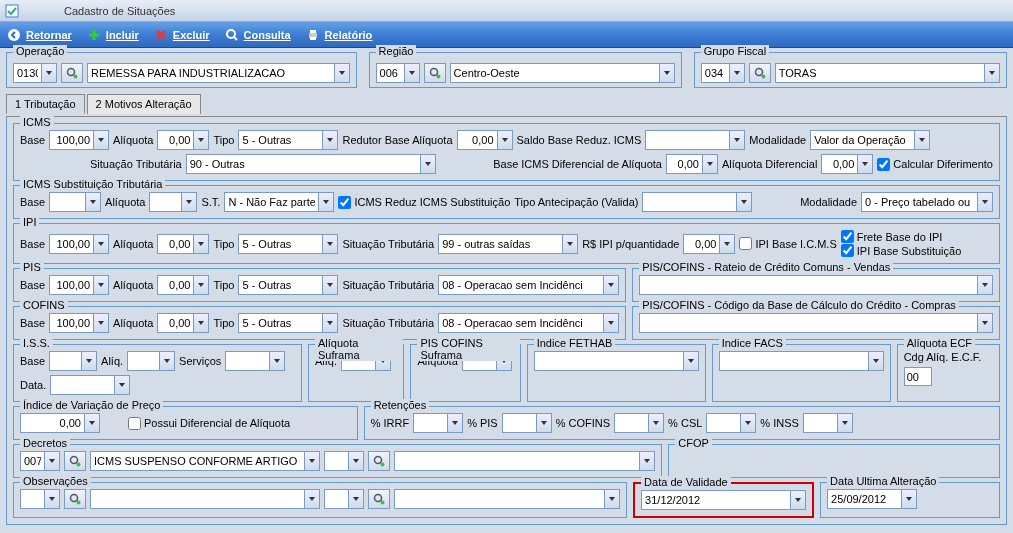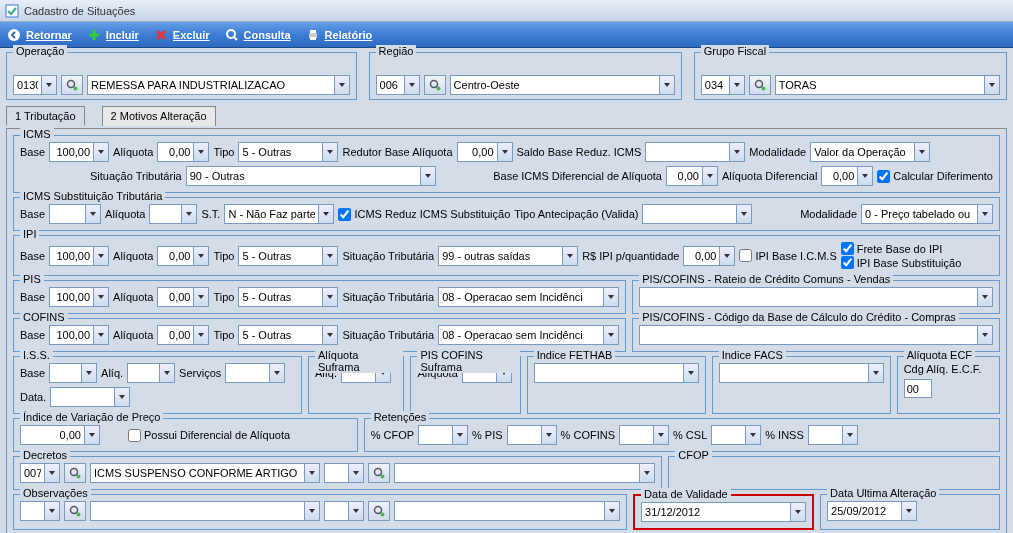--- a/index.html
+++ b/index.html
@@ -1,33 +1,33 @@
 <!DOCTYPE html>
 <html><head>
 <meta charset="utf-8">
 <style>
 * { box-sizing: border-box; margin: 0; padding: 0; font-family: Tahoma, Arial, sans-serif; font-size: 11px; }
 body { background: #d4dce8; width: 1013px; height: 533px; overflow: hidden; }
 
-.title-bar { background: linear-gradient(to bottom, #e8eef8, #c5d3e8); height: 22px; display: flex; align-items: center; padding: 0 4px; border-bottom: 1px solid #9ab; }
+.title-bar { background: linear-gradient(to bottom, #e8eef8, #c5d3e8); height: 22px; display: flex; align-items: center; padding: 0 4px; border-bottom: 1px solid #9ab; gap: 40px; }
 .title-bar .icon { width: 16px; height: 16px; margin-right: 4px; display: inline-flex; align-items: center; justify-content: center; }
 .title-text { font-size: 11px; color: #333; }
 
 .toolbar { background: linear-gradient(to bottom, #66a0e8, #3d7dd4, #2d6bc0); height: 26px; display: flex; align-items: center; padding: 0 6px; gap: 14px; border-bottom: 1px solid #1a4a8a; }
 .toolbar-btn { display: flex; align-items: center; gap: 4px; color: #fff; font-weight: bold; cursor: pointer; text-decoration: underline; }
 .toolbar-btn .ticon { width: 16px; height: 16px; display: inline-flex; align-items: center; justify-content: center; }
 
 .content { padding: 4px 6px; }
 
 .row { display: flex; gap: 12px; margin-bottom: 6px; }
 
-.group { border: 1px solid #6699cc; padding: 22px 6px 4px 6px; position: relative; background: #d4dce8; }
+.group { border: 1px solid #6699cc; padding: 10px 6px 4px 6px; position: relative; background: #d4dce8; }
 .group-label { position: absolute; top: -8px; left: 6px; background: #d4dce8; padding: 0 3px; font-size: 11px; color: #000; }
 
-.tabs { display: flex; gap: 17px; margin-bottom: 2px; }
+.tabs { display: flex; gap: 2px; margin-bottom: 2px; }
 .tab { border: 1px solid #888; border-bottom: none; padding: 3px 8px; background: #e8e8e8; cursor: pointer; font-size: 11px; }
 .tab.active { background: #d4dce8; border-bottom: 1px solid #d4dce8; position: relative; z-index: 2; }
 
 .field-row { display: flex; align-items: center; gap: 4px; flex-wrap: wrap; }
 .field-row + .field-row { margin-top: 4px; }
 
 label.fl { font-size: 11px; color: #000; white-space: nowrap; }
 
 input.txt, select.sel { border: 1px solid #7a9ac0; background: #fff; height: 19px; padding: 0 2px; font-size: 11px; }
 input.num { text-align: right; }
@@ -474,21 +474,21 @@
       <span style="width:20px"></span>
       <label class="chk">
               <input type="checkbox" style="">
               <span>Possui Diferencial de Alíquota</span>
             </label>
     </div>
   </div>
   <div class="inner-box" style="flex:1.6;margin-bottom:0">
     <span class="group-label">Retenções</span>
     <div class="field-row">
-      <label class="fl">% CFOP</label>
+      <label class="fl">% IRRF</label>
       <div class="combo" style="width:50px">
               <input style="">
               <span class="dd"></span>
             </div>
       <label class="fl">% PIS</label>
       <div class="combo" style="width:50px">
               <input style="">
               <span class="dd"></span>
             </div>
       <label class="fl">% COFINS</label>

